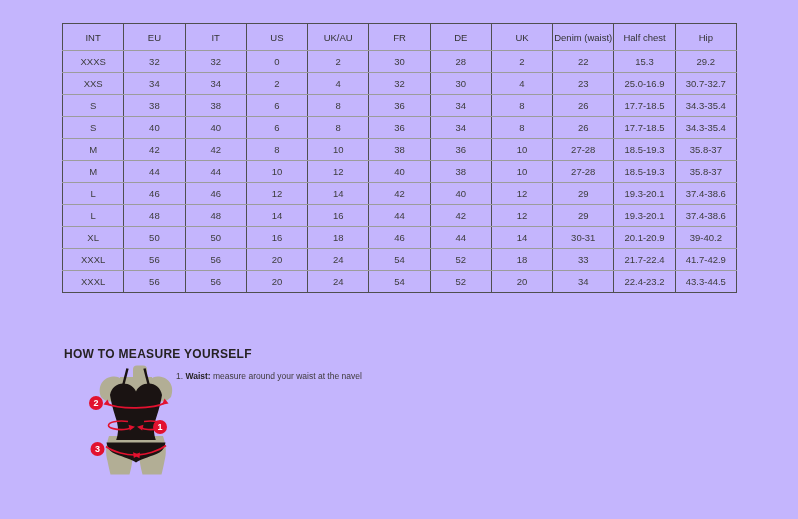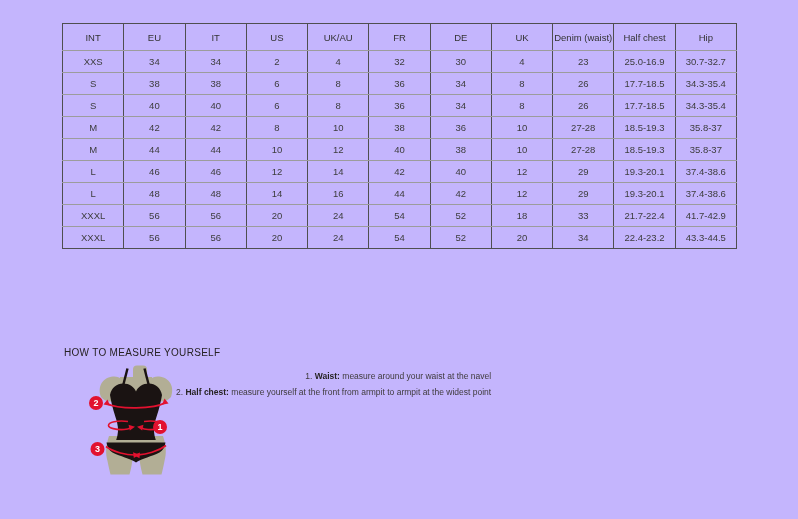--- a/index.html
+++ b/index.html
@@ -20,25 +20,25 @@
     text-align:center; vertical-align:middle;
     color:#3c3c3c; padding:0; white-space:nowrap; overflow:hidden;
   }
   table.size-table th { height:26px; font-size:9.5px; font-weight:normal; color:#333333; }
   table.size-table td { height:21px; font-size:9.5px; }
   table.size-table tr:last-child td { border-bottom:none; }
 
   
   .howto-heading {
     position:absolute; left:64px; top:347px;
-    font-size:10px; font-weight:normal; letter-spacing:0.3px; color:#262223;
+    font-size:12px; font-weight:bold; letter-spacing:0.3px; color:#262223;
   }
   .figure-wrap { position:absolute; left:80px; top:364px; width:112px; height:116px; }
   .steps { position:absolute; left:176px; top:372px; font-size:8.5px; color:#3e3a3b; }
-  .step { margin-bottom:7px; line-height:8.5px;text-align:right; }
+  .step { margin-bottom:7px; line-height:8.5px; }
   .step b { color:#262223; }
 </style>
 </head>
 <body>
 
 <div class="page">
 
   <table class="size-table">
     <thead>
       <tr>
@@ -50,20 +50,33 @@
           <th>FR</th>
           <th>DE</th>
           <th>UK</th>
           <th>Denim (waist)</th>
           <th>Half chest</th>
           <th>Hip</th>
         </tr>
     </thead>
     <tbody>
         <tr>
+          <td>XXXS</td>
+          <td>32</td>
+          <td>32</td>
+          <td>0</td>
+          <td>2</td>
+          <td>30</td>
+          <td>28</td>
+          <td>2</td>
+          <td>22</td>
+          <td>15.3</td>
+          <td>29.2</td>
+        </tr>
+        <tr>
           <td>XXS</td>
           <td>34</td>
           <td>34</td>
           <td>2</td>
           <td>4</td>
           <td>32</td>
           <td>30</td>
           <td>4</td>
           <td>23</td>
           <td>25.0-16.9</td>
@@ -141,20 +154,33 @@
           <td>14</td>
           <td>16</td>
           <td>44</td>
           <td>42</td>
           <td>12</td>
           <td>29</td>
           <td>19.3-20.1</td>
           <td>37.4-38.6</td>
         </tr>
         <tr>
+          <td>XL</td>
+          <td>50</td>
+          <td>50</td>
+          <td>16</td>
+          <td>18</td>
+          <td>46</td>
+          <td>44</td>
+          <td>14</td>
+          <td>30-31</td>
+          <td>20.1-20.9</td>
+          <td>39-40.2</td>
+        </tr>
+        <tr>
           <td>XXXL</td>
           <td>56</td>
           <td>56</td>
           <td>20</td>
           <td>24</td>
           <td>54</td>
           <td>52</td>
           <td>18</td>
           <td>33</td>
           <td>21.7-22.4</td>
@@ -226,20 +252,15 @@
       </g>
     </svg>
   </div>
 
   <div class="steps">
     <div class="step">
       <span>1.</span>
       <b>Waist:</b>
       <span>measure around your waist at the navel</span>
     </div>
-    <div class="step">
-      <span>2.</span>
-      <b>Half chest:</b>
-      <span>measure yourself at the front from armpit to armpit at the widest point</span>
-    </div>
   </div>
 
 </div>
 
 </body></html>

